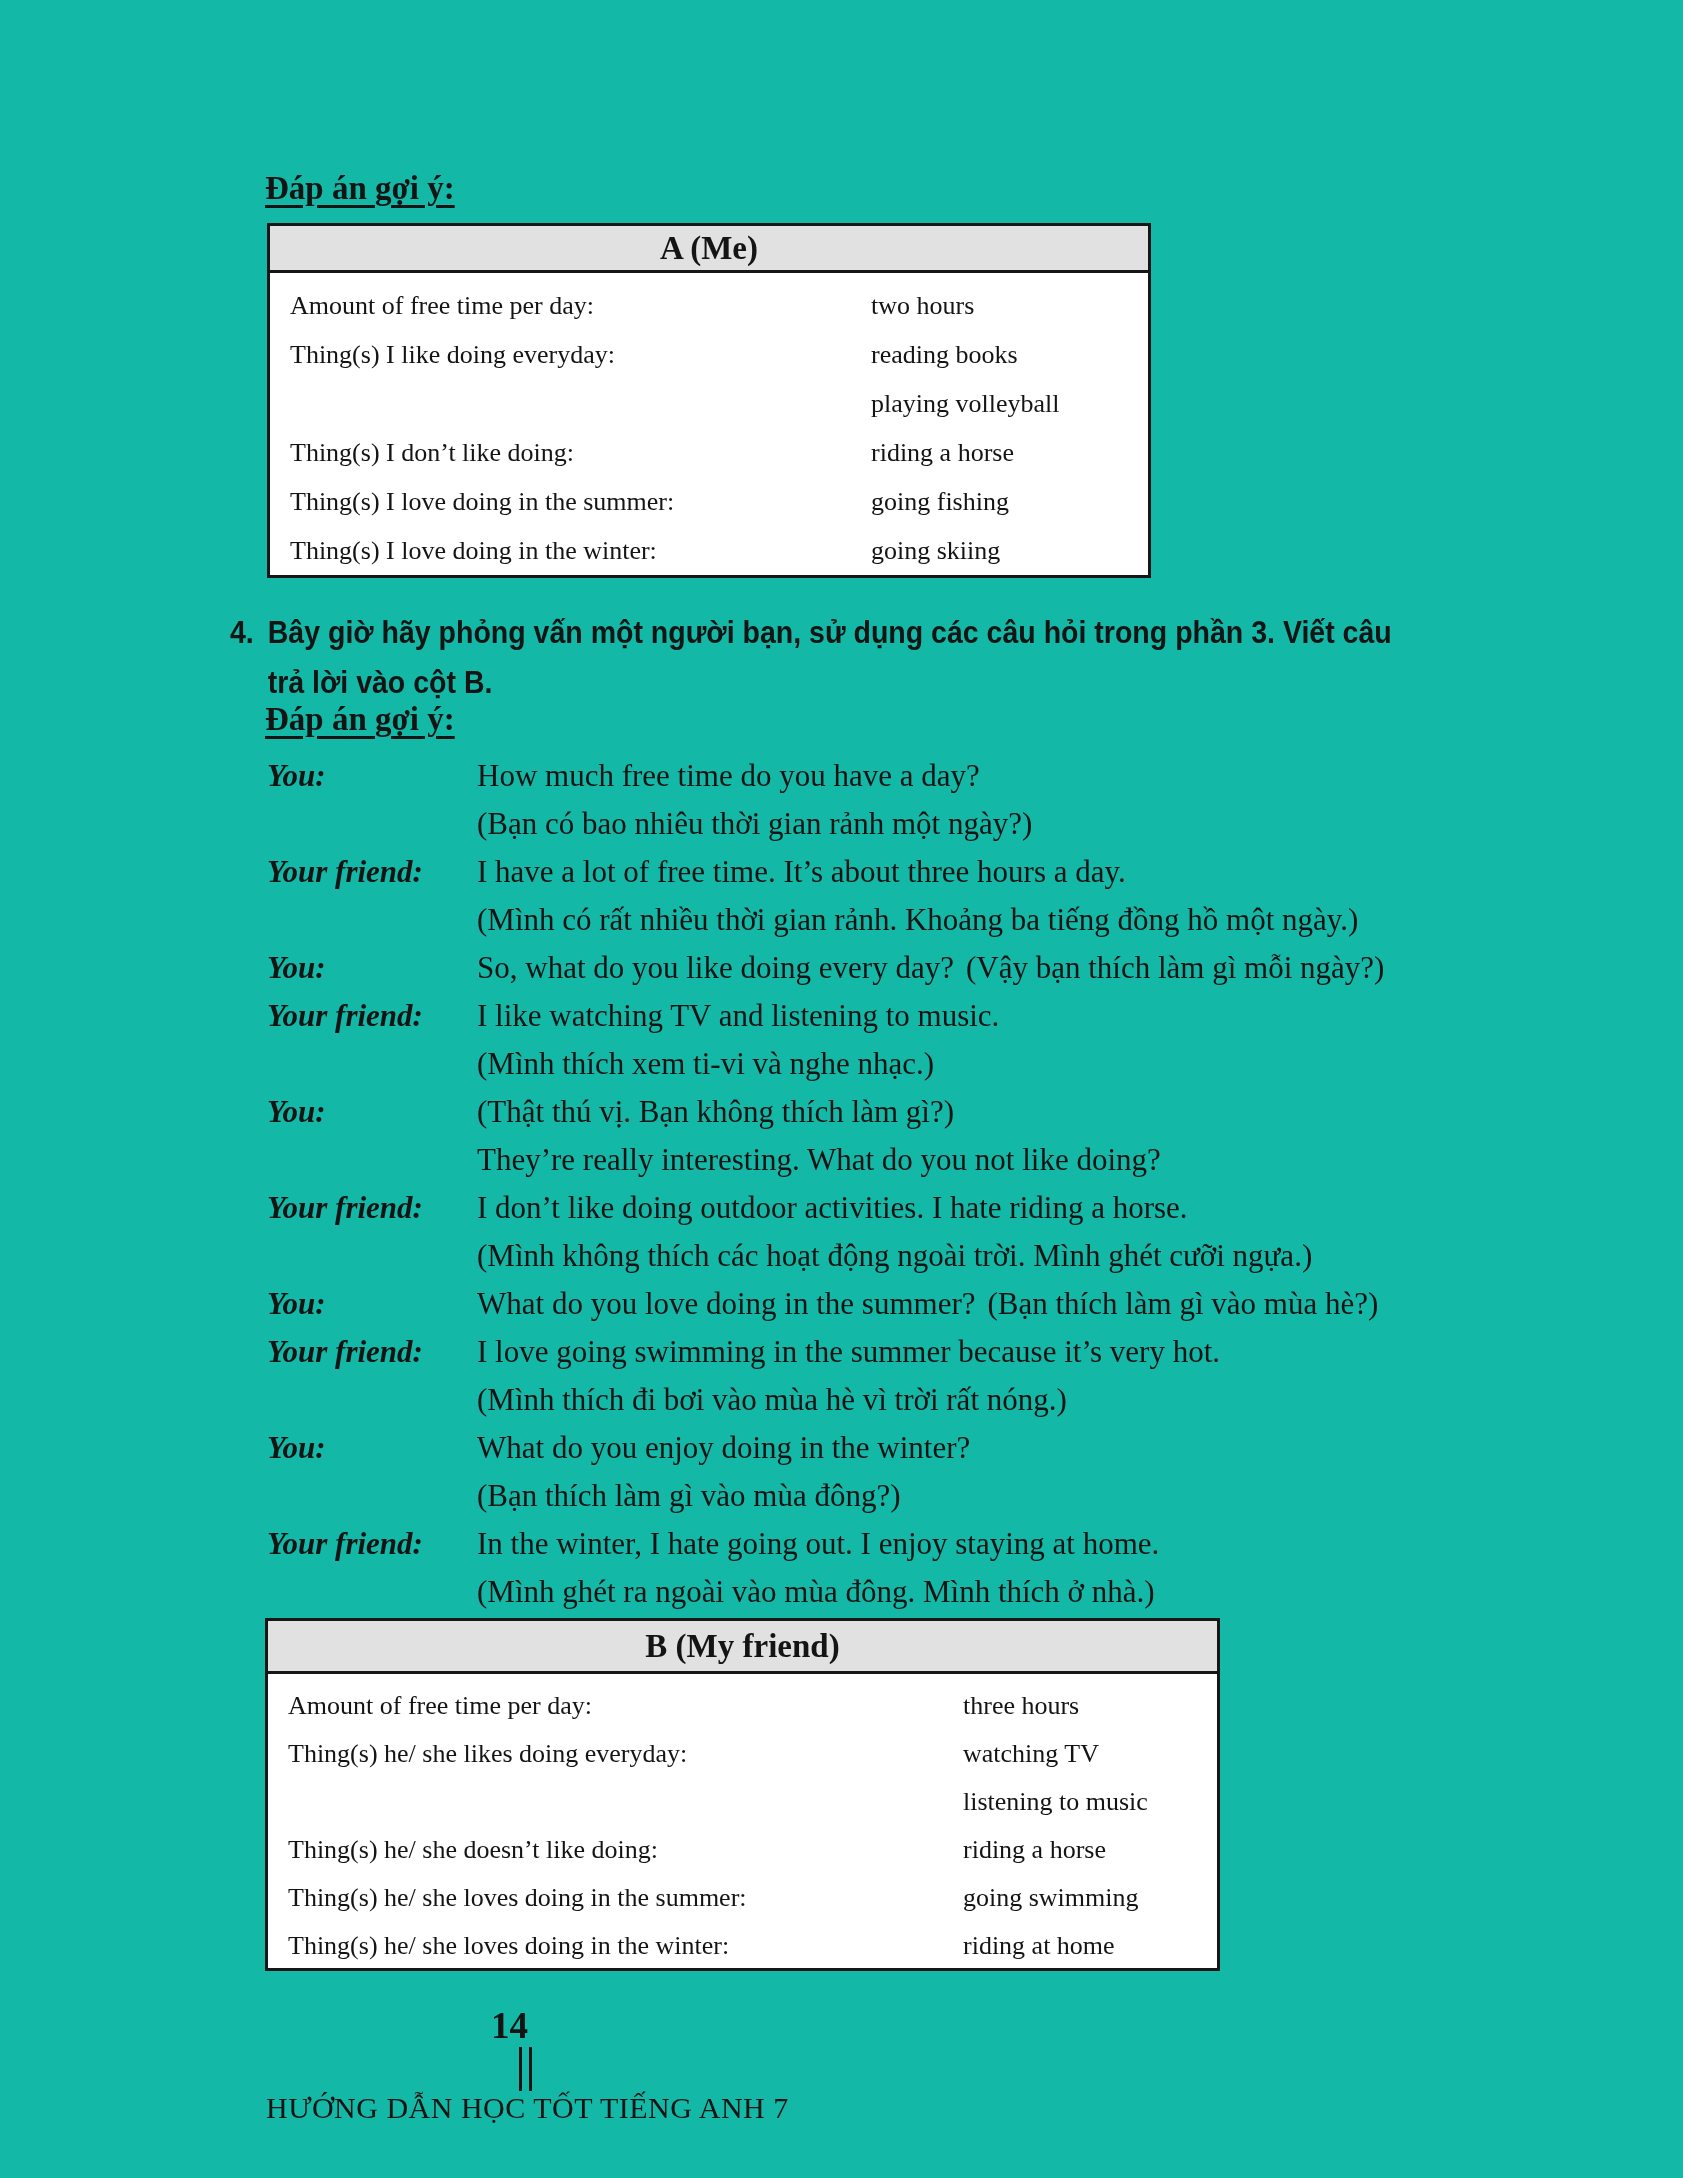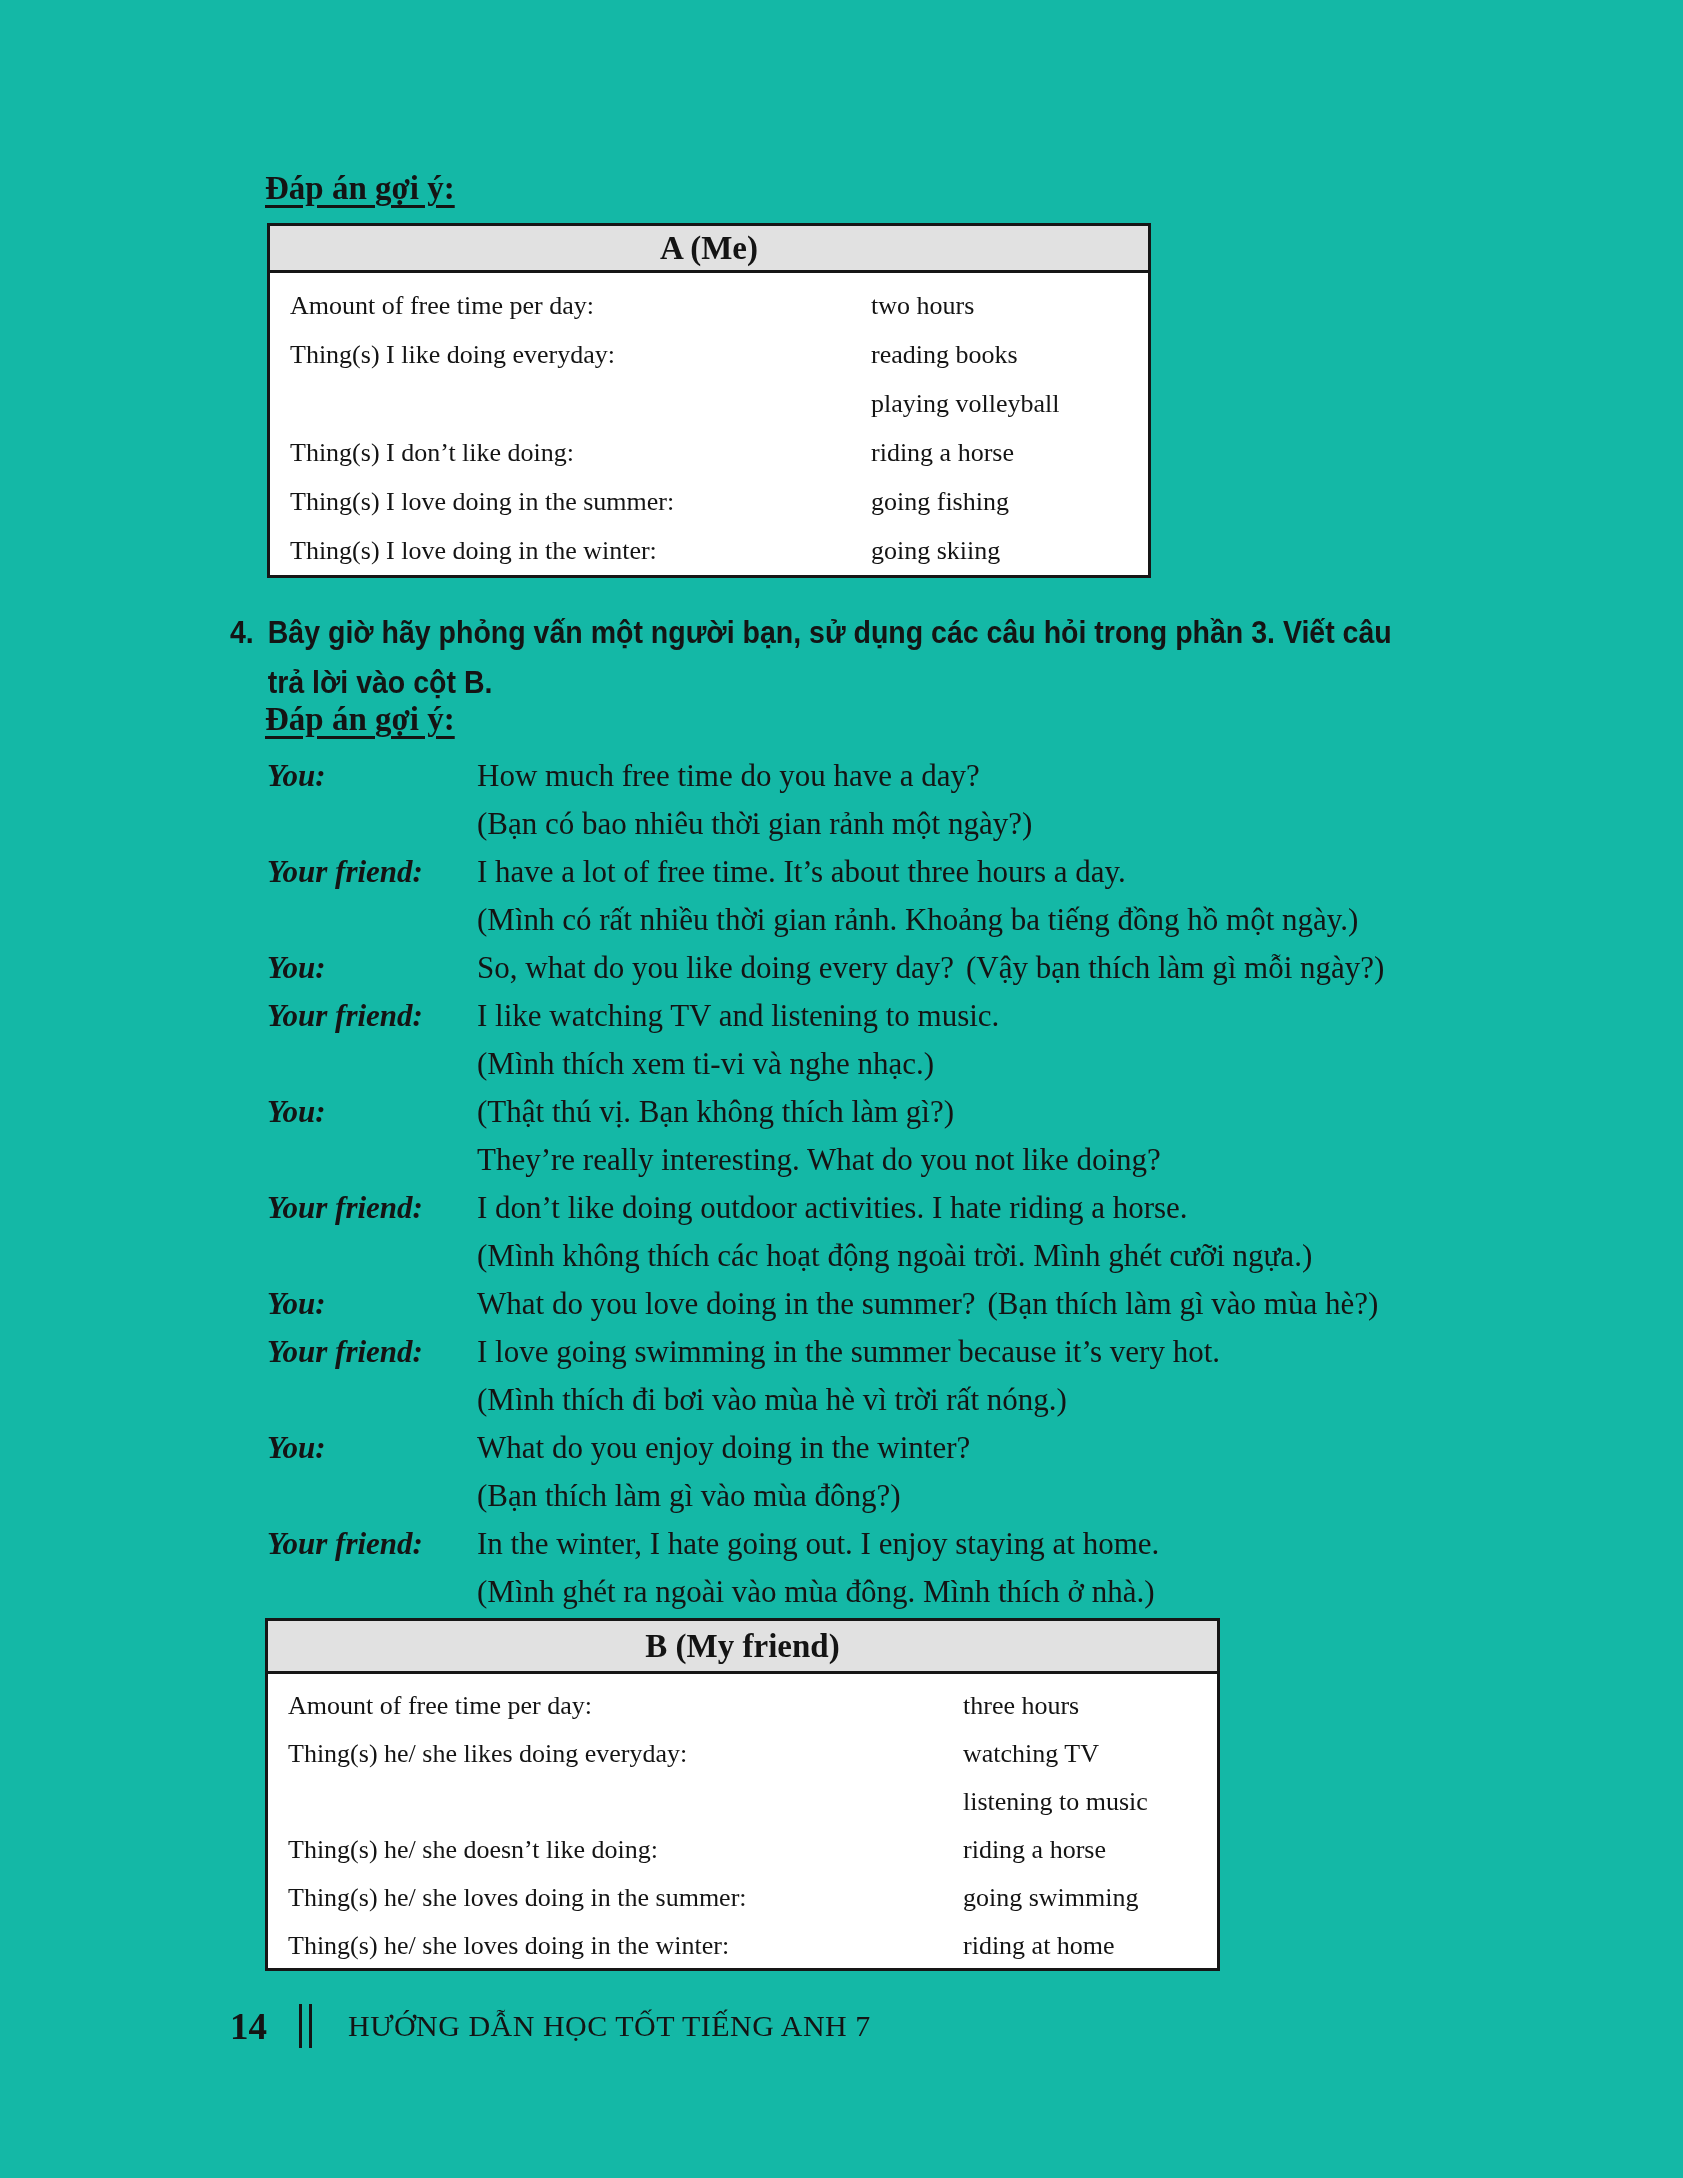--- a/index.html
+++ b/index.html
@@ -47,21 +47,21 @@
   #item4 .item-number { }
 
   #dialogue { position:absolute; left:267px; top:752px; font-size:31px; }
   .d-row { display:grid; grid-template-columns:210px 1fr; }
   .speaker { font-weight:bold; font-style:italic; white-space:nowrap; line-height:48px; }
   .d-line { line-height:48px; white-space:nowrap; }
   .vi, .vi-inline { }
   .vi-inline:empty { margin-left:0; }
   .vi-inline { margin-left:12px;text-align:center; }
 
-  #footer { position:absolute; left:230px; top:2004px; display:flex; align-items:center; }
+  #footer { position:absolute; left:230px; top:2004px; display:flex; align-items:center;flex-direction:column; }
   .page-number { font-weight:bold; font-size:37px; }
   .double-bar {
     display:inline-block; width:7px; height:44px; margin-left:32px;
     border-left:3px solid #141414; border-right:3px solid #141414;
   }
   .book-title { margin-left:36px; font-size:30px; letter-spacing:0.5px; white-space:nowrap; }
 </style>
 </head>
 <body>
 

